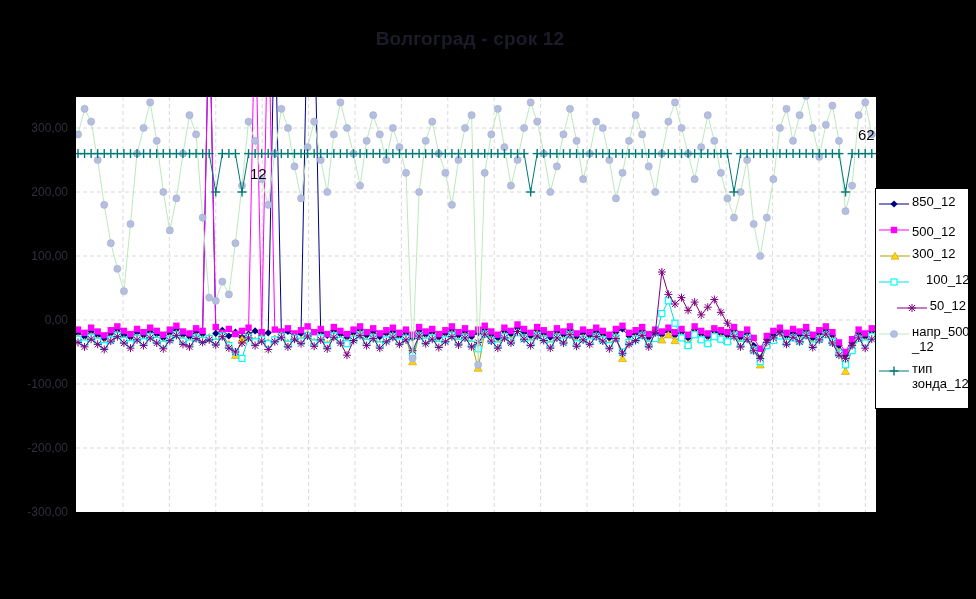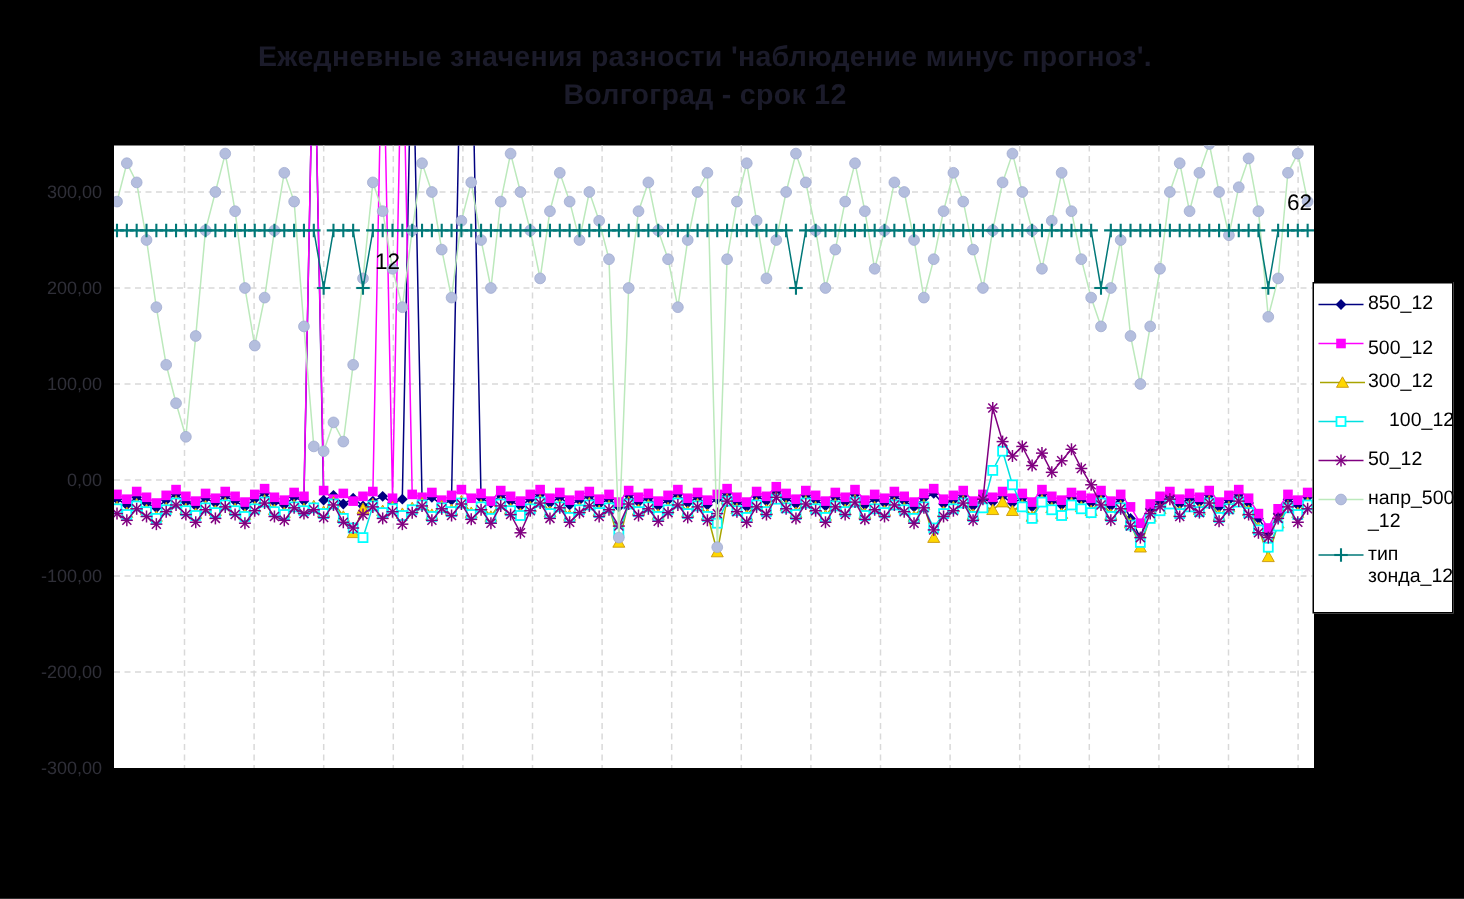--- a/index.html
+++ b/index.html
@@ -14,21 +14,20 @@
   .legend-item:last-child{margin-bottom:12px;}
   .legend-item .swatch{flex:0 0 34px;padding-top:1px;}
   .legend-item .lab{font-size:13px;color:#000;line-height:1.15;white-space:pre-line;}
 </style>
 </head>
 <body>
 
 <div id="page">
 
   <div id="title-block">
-    <div>Ежедневные значения разности 'наблюдение минус прогноз'.</div>
     <div>Волгоград - срок 12</div>
   </div>
 
   <svg id="chart" width="976" height="599" font-family="Liberation Sans, sans-serif">
       <defs>
         <clipPath id="pc">
           <rect x="76" y="97" width="800" height="417"></rect>
         </clipPath>
       </defs>
       <rect x="76" y="97" width="800" height="415" fill="#ffffff"></rect>
@@ -1944,21 +1943,21 @@
           </svg></span>
       <span class="lab">300_12</span>
     </div>
       <div class="legend-item" style="display: flex; gap: 14px;">
       <span class="swatch"><svg width="32" height="12">
             <line x1="1" x2="31" y1="6" y2="6" stroke="#00e0e0" stroke-width="1"></line>
             <rect x="13" y="3" width="6" height="6" fill="#ffffff" stroke="#00ffff" stroke-width="1.2"></rect>
           </svg></span>
       <span class="lab">100_12</span>
     </div>
-      <div class="legend-item" style="display: flex;">
+      <div class="legend-item" style="display: flex; justify-content: flex-end;">
       <span class="swatch"><svg width="32" height="12">
             <line x1="1" x2="31" y1="6" y2="6" stroke="#800080" stroke-width="1"></line>
             <g stroke="#800080" stroke-width="1">
               <line x1="12" y1="6" x2="20" y2="6"></line>
               <line x1="16" y1="2" x2="16" y2="10"></line>
               <line x1="13" y1="3" x2="19" y2="9"></line>
               <line x1="13" y1="9" x2="19" y2="3"></line>
             </g>
           </svg></span>
       <span class="lab">50_12</span>

